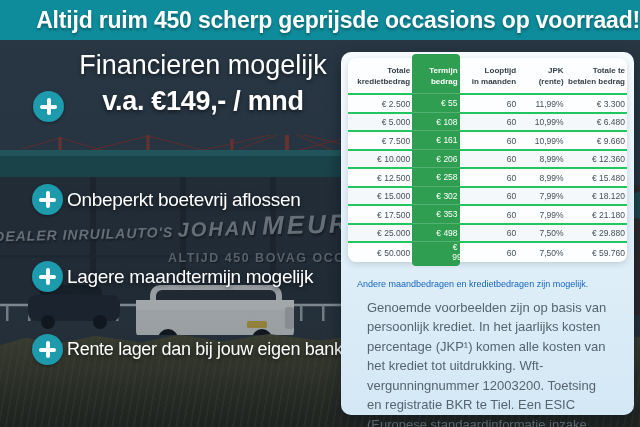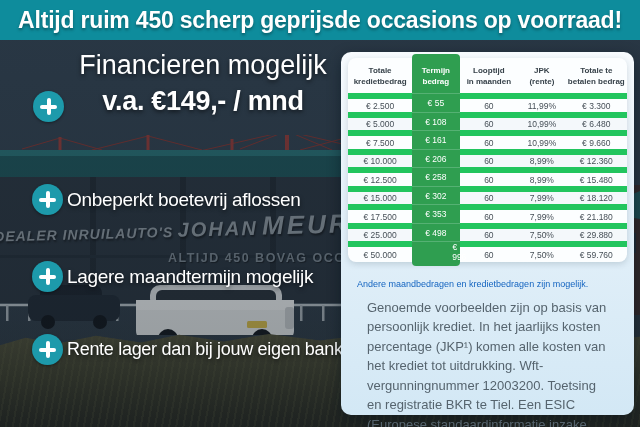--- a/index.html
+++ b/index.html
@@ -4,21 +4,21 @@
 <style>
   html,body{margin:0;padding:0;background:#111;}
   *{box-sizing:border-box;}
   .stage{
     position:relative;width:640px;height:427px;overflow:hidden;
     font-family:"Liberation Sans",sans-serif;background:#2b3a47;
   }
   
   .banner{
     position:absolute;left:0;top:0;width:640px;height:40px;
-    background:#0e8c9c;display:flex;align-items:center;justify-content:center;z-index:10;
+    background:#0e8c9c;display:flex;align-items:center;justify-content:flex-end;z-index:10;
   }
   .banner-text{
     color:#fff;font-size:23px;font-weight:700;letter-spacing:-.2px;
     text-shadow:0 2px 3px rgba(0,0,0,.35);white-space:nowrap;
   }
   
   .photo{position:absolute;left:0;top:40px;width:640px;height:387px;z-index:1;
     background:linear-gradient(180deg,#2b3a47 0%,#2b3a47 55%,#28323a 100%);}
   .building-svg{position:absolute;left:0;top:95px;width:640px;height:200px;}
   .sign-line1{
@@ -70,31 +70,31 @@
   .card{
     position:absolute;left:341px;top:52px;width:293px;height:363px;z-index:6;
     border-radius:10px;background:linear-gradient(180deg,#f7fbfe 0%,#e3f0f9 45%,#d3e8f5 100%);
     box-shadow:0 4px 14px rgba(5,15,25,.45);
   }
   .table-wrap{
     margin:6px 7px 0;background:#fcfeff;border-radius:8px;
     box-shadow:0 2px 6px rgba(40,60,80,.18);
   }
   table{width:100%;border-collapse:separate;border-spacing:0;table-layout:fixed;}
-  th,td{text-align:center;vertical-align:middle;padding:0 2px;}
+  th,td{text-align:right;vertical-align:middle;padding:0 2px;}
   th:nth-child(1),td:nth-child(1){width:23%;}
   th:nth-child(2),td:nth-child(2){width:17%;}
   th:nth-child(3),td:nth-child(3){width:21%;}
   th:nth-child(4),td:nth-child(4){width:17%;}
   th:nth-child(5),td:nth-child(5){width:22%;}
   thead th{
     font-size:8px;font-weight:700;color:#37424a;line-height:1.4;
     padding-top:7px;padding-bottom:6px;white-space:pre-line;
   }
-  tbody td{font-size:8.5px;color:#464f57;height:18.5px;border-top:6px solid #22c55e;}
+  tbody td{font-size:8.5px;color:#464f57;height:18.5px;border-top:2px solid #22c55e;}
   tbody tr:nth-child(even) td{background:#f4f8fb;}
   th.green,tbody td.green{background:#2f9e50 !important;color:#fff;}
   tbody td.green{border-top:1px solid #55b173;}
   th.green{box-shadow:0 -4px 0 0 #2f9e50;border-radius:4px 4px 0 0;}
   tbody tr:last-child td.green{box-shadow:0 4px 0 0 #2f9e50;border-radius:0 0 4px 4px;padding-left:40px;}
   .note-bold{
     margin:16px 16px 0;font-size:9px;font-weight:400;color:#1565c0;line-height:1.35;
   }
   .fine-print{
     margin:7px 26px 0;font-size:13px;color:#56646e;line-height:1.5;

